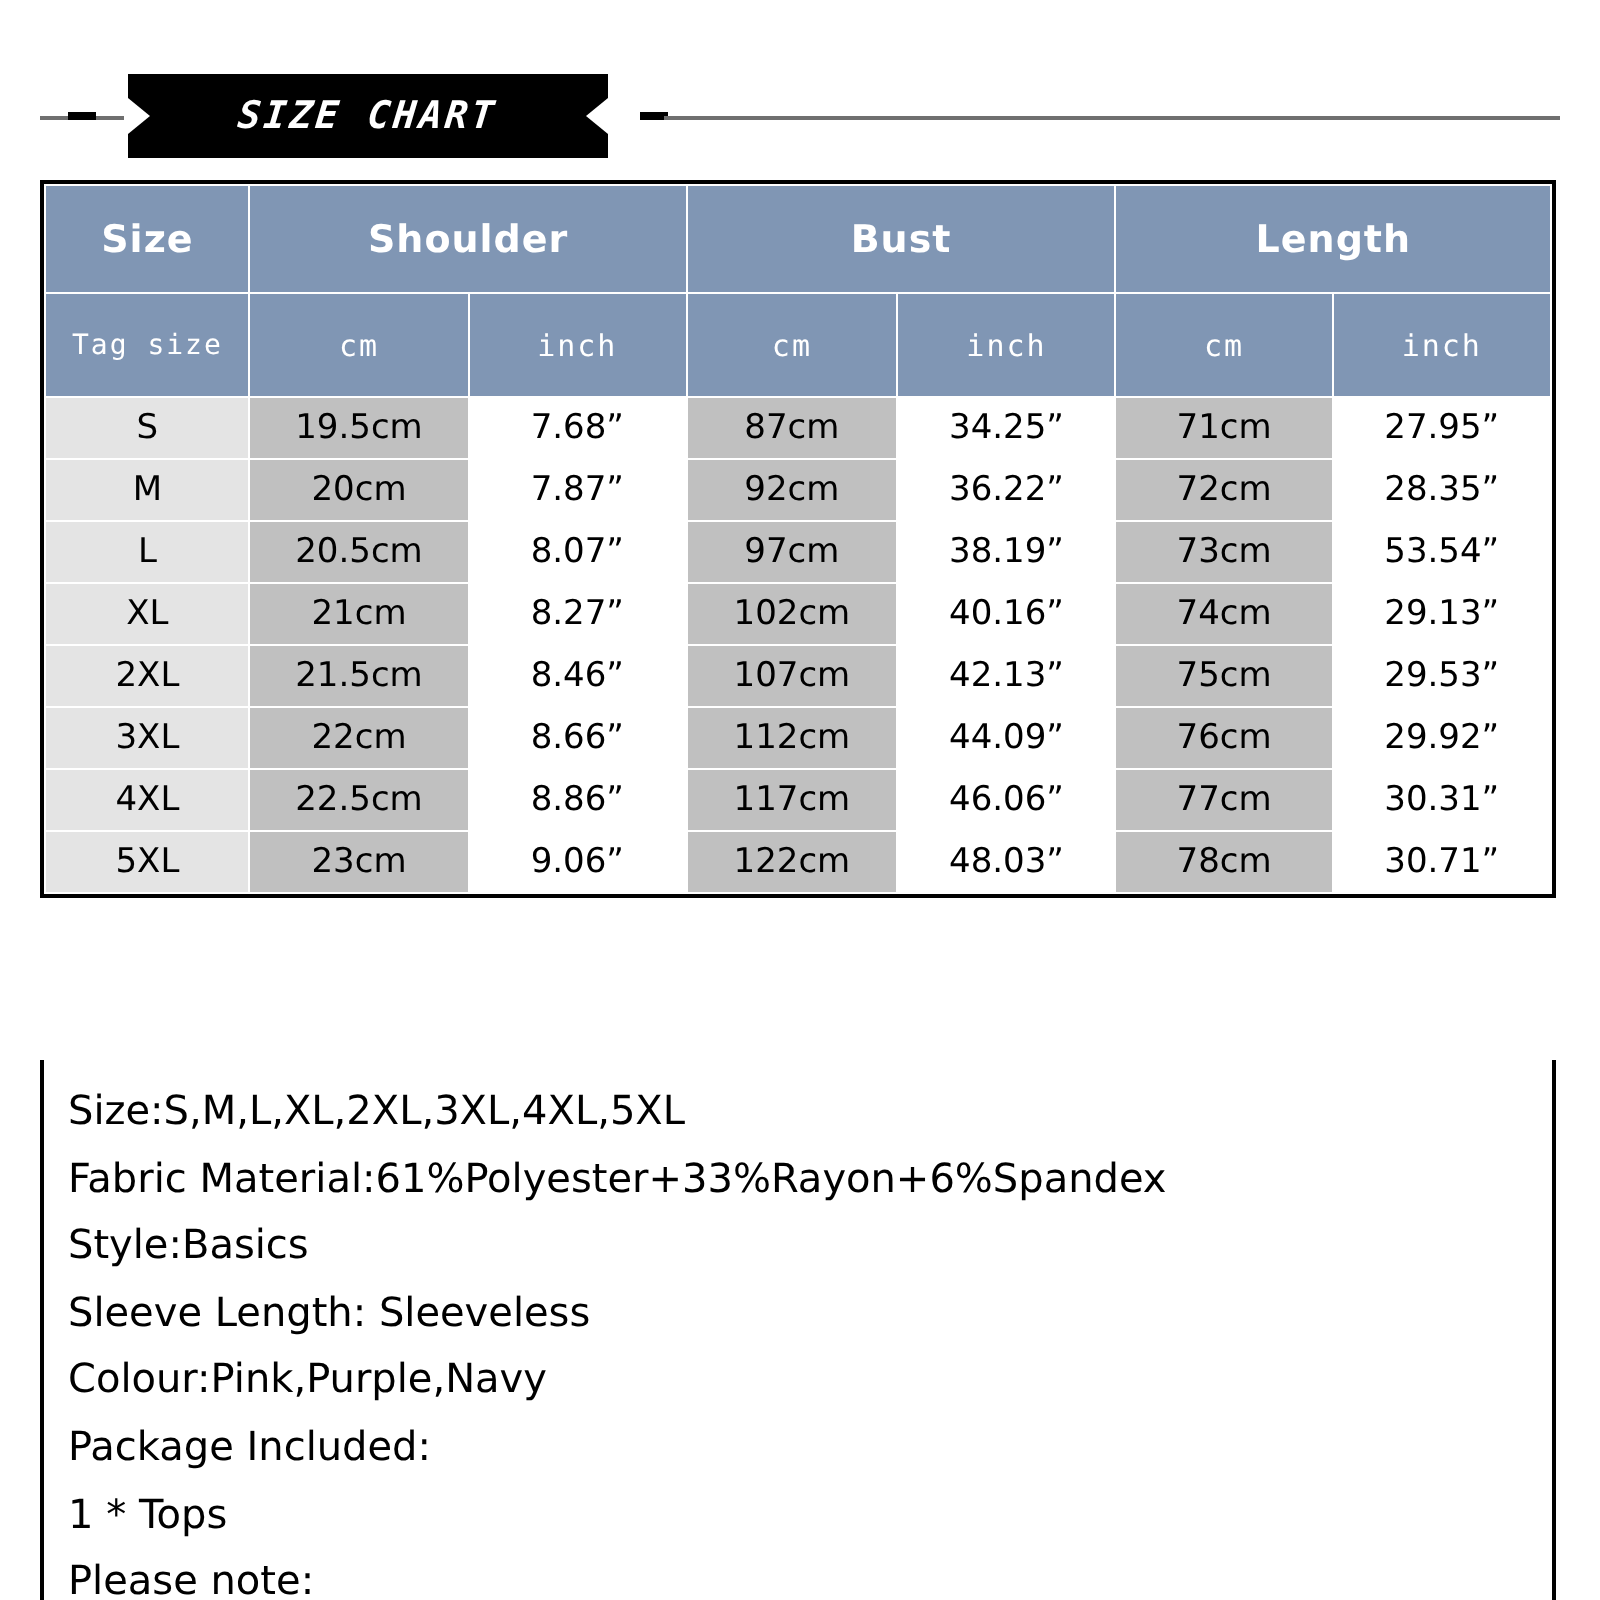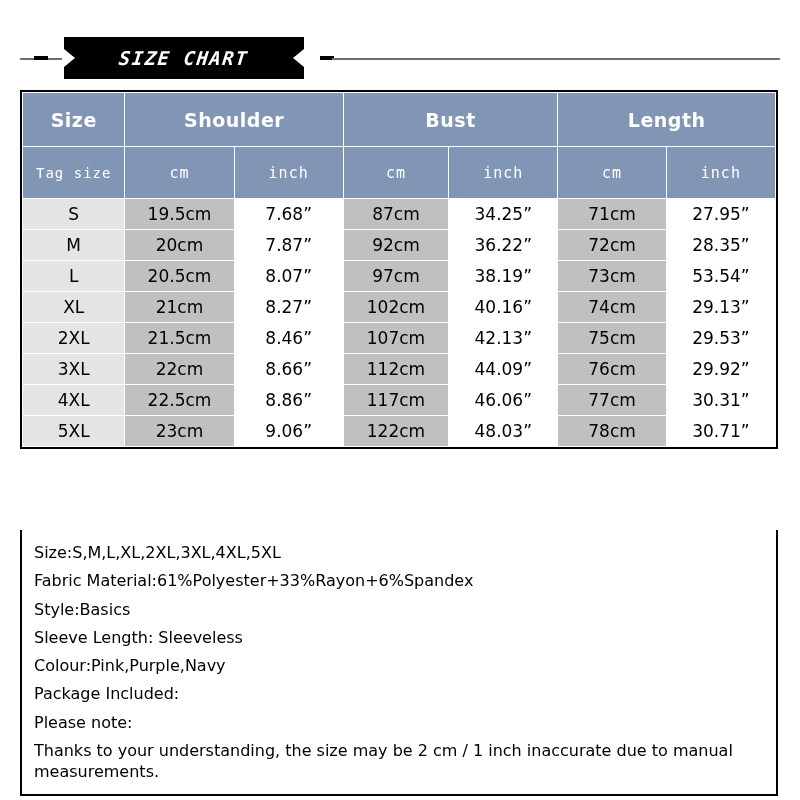--- a/index.html
+++ b/index.html
@@ -150,21 +150,21 @@
     top: 530px;
     width: 758px;
     border: 2px solid #000000;
     border-top: none;
     box-sizing: border-box;
     padding: 12px 10px 12px 12px;
     background: #ffffff;
   }
   .desc p {
     margin: 0 0 7px 0;
-    font-size: 16px;
+    font-size: 20px;
     line-height: 1.33;
     font-family: "DejaVu Sans", sans-serif;
     color: #000000;
   }
   .desc p:last-child { margin-bottom: 0; }
 </style>
 </head>
 <body>
 
 <div id="page">
@@ -285,17 +285,18 @@
     </table>
   </div>
 
   <div class="desc">
     <p>Size:S,M,L,XL,2XL,3XL,4XL,5XL</p>
     <p>Fabric Material:61%Polyester+33%Rayon+6%Spandex</p>
     <p>Style:Basics</p>
     <p>Sleeve Length: Sleeveless</p>
     <p>Colour:Pink,Purple,Navy</p>
     <p>Package Included:</p>
+    <p>1 * Tops</p>
     <p>Please note:</p>
     <p>Thanks to your understanding, the size may be 2 cm / 1 inch inaccurate due to manual measurements.</p>
   </div>
 
 </div>
 
 </body></html>

